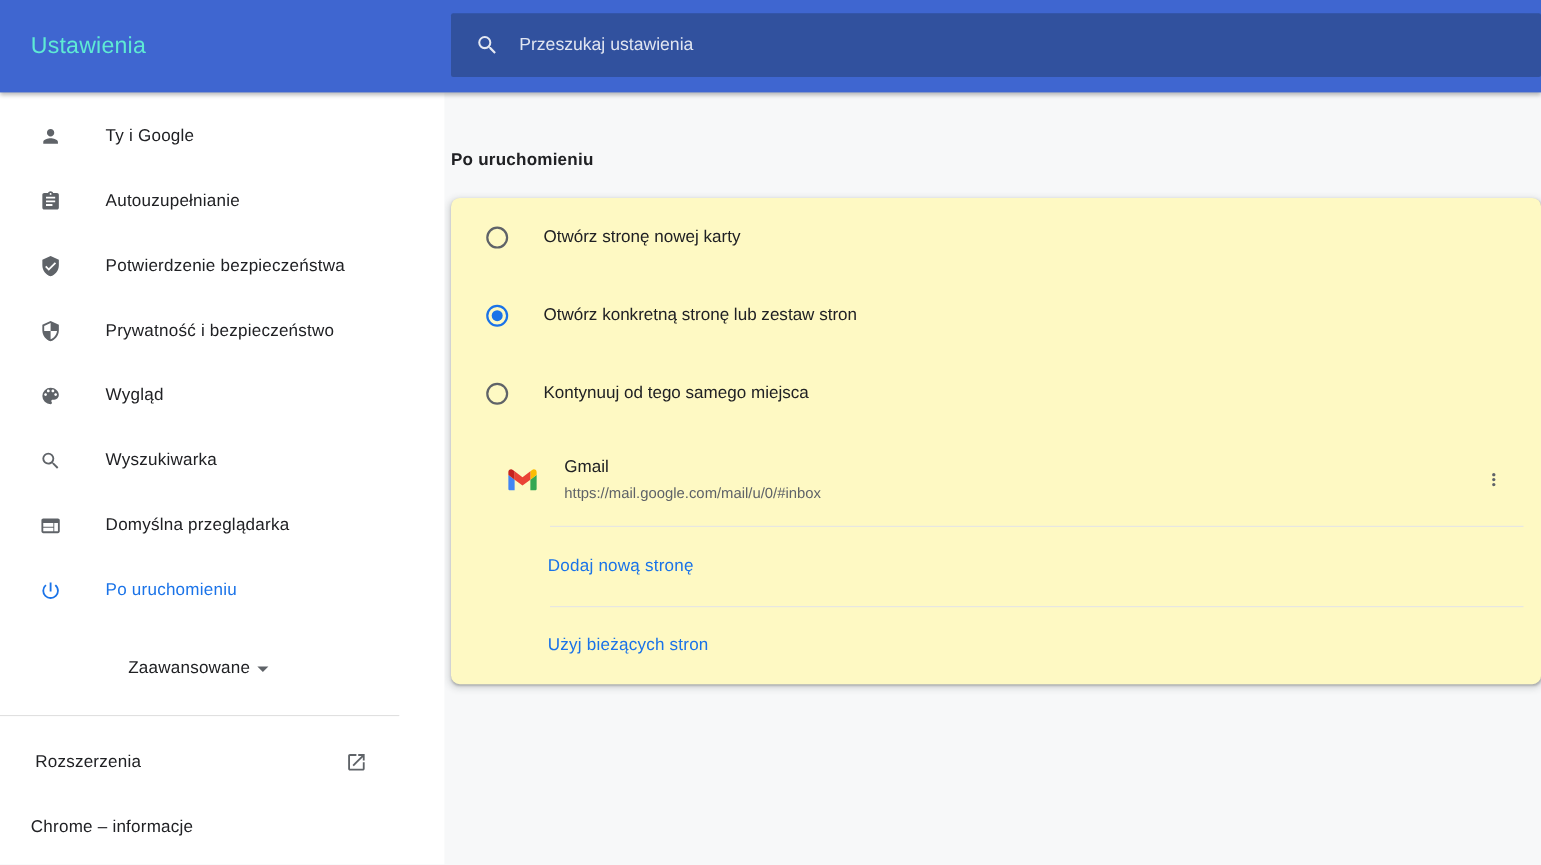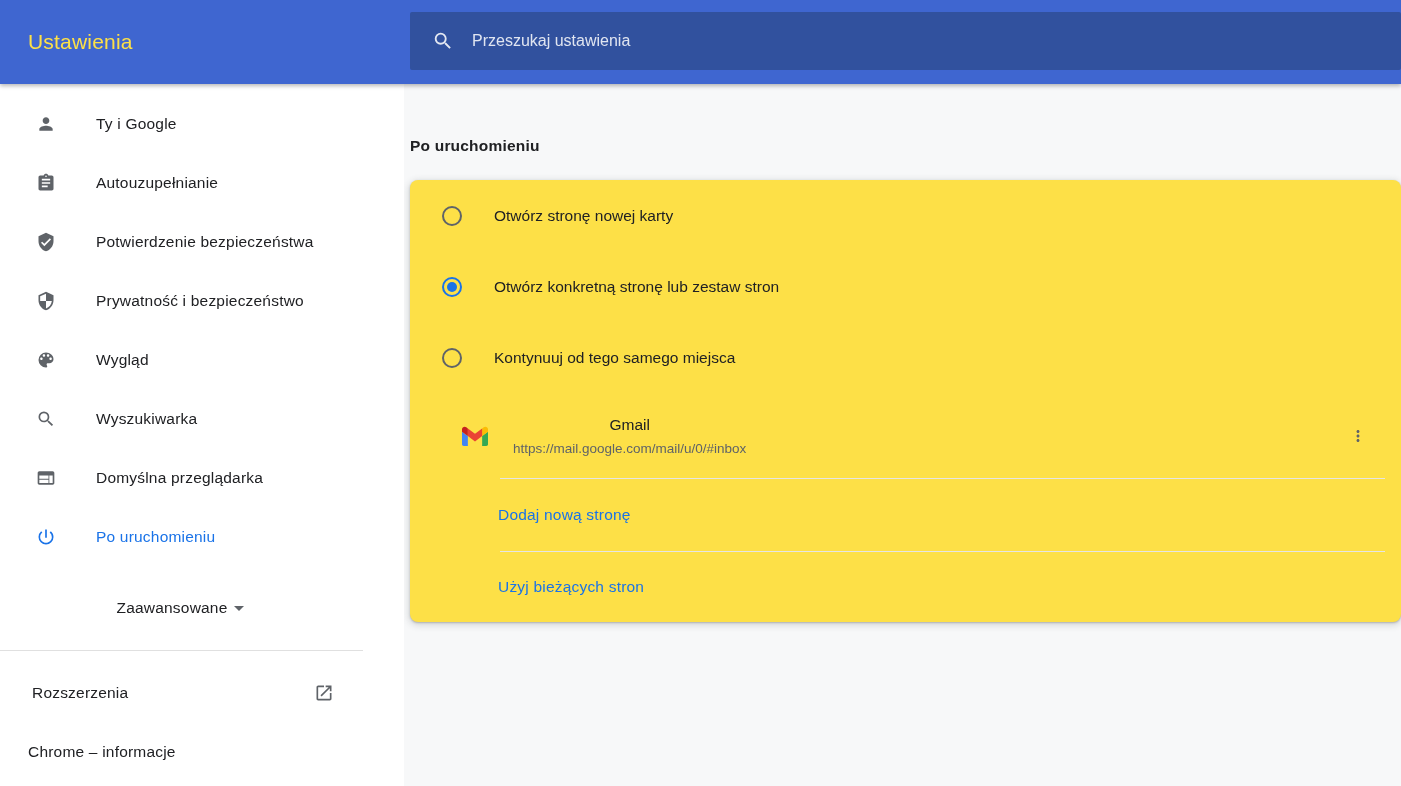--- a/index.html
+++ b/index.html
@@ -13,21 +13,21 @@
 
   
   .app-header {
     position:absolute; top:0; left:0; width:1401px; height:84px;
     background:#3f66d0;
     box-shadow:0 2px 4px rgba(0,0,0,.28);
     z-index:20;
   }
   .app-title {
     position:absolute; left:28px; top:50%; transform:translateY(-50%);
-    color:#fde047; font-size:21px; letter-spacing:.2px;
+    color:#5eead4; font-size:21px; letter-spacing:.2px;
   }
   .search-bar {
     position:absolute; left:410px; top:12px; right:0; height:58px;
     background:#31519e; border-radius:2px;
     display:flex; align-items:center;
   }
   .search-bar svg { width:22px; height:22px; margin-left:22px; fill:rgba(255,255,255,.87); flex:none; }
   .search-input {
     flex:1; margin-left:18px; margin-right:20px;
     background:transparent; border:none; outline:none;
@@ -65,23 +65,23 @@
   .extensions-row svg { width:20px; height:20px; fill:#5f6368; }
 
   
   .section-title {
     position:absolute; left:410px; top:137px;
     font-size:15.5px; font-weight:700; color:#202124; letter-spacing:.2px;
     z-index:4;
   }
   .card {
     position:absolute; left:410px; top:180px; right:0; height:442px;
-    background:#fde047; border-radius:8px;
+    background:#fef9c3; border-radius:8px;
     box-shadow:0 1px 2px rgba(60,64,67,.30), 0 2px 6px 2px rgba(60,64,67,.15);
-    z-index:4; display:flex; flex-direction:column;text-align:center;
+    z-index:4; display:flex; flex-direction:column;
   }
   .option-row {
     height:71px; display:flex; align-items:center; padding-left:32px; cursor:pointer;
   }
   .radio {
     width:20px; height:20px; border:2px solid #5f6368; border-radius:50%;
     flex:none; position:relative;
   }
   .radio.selected { border-color:#1a73e8; }
   .radio.selected::after {

